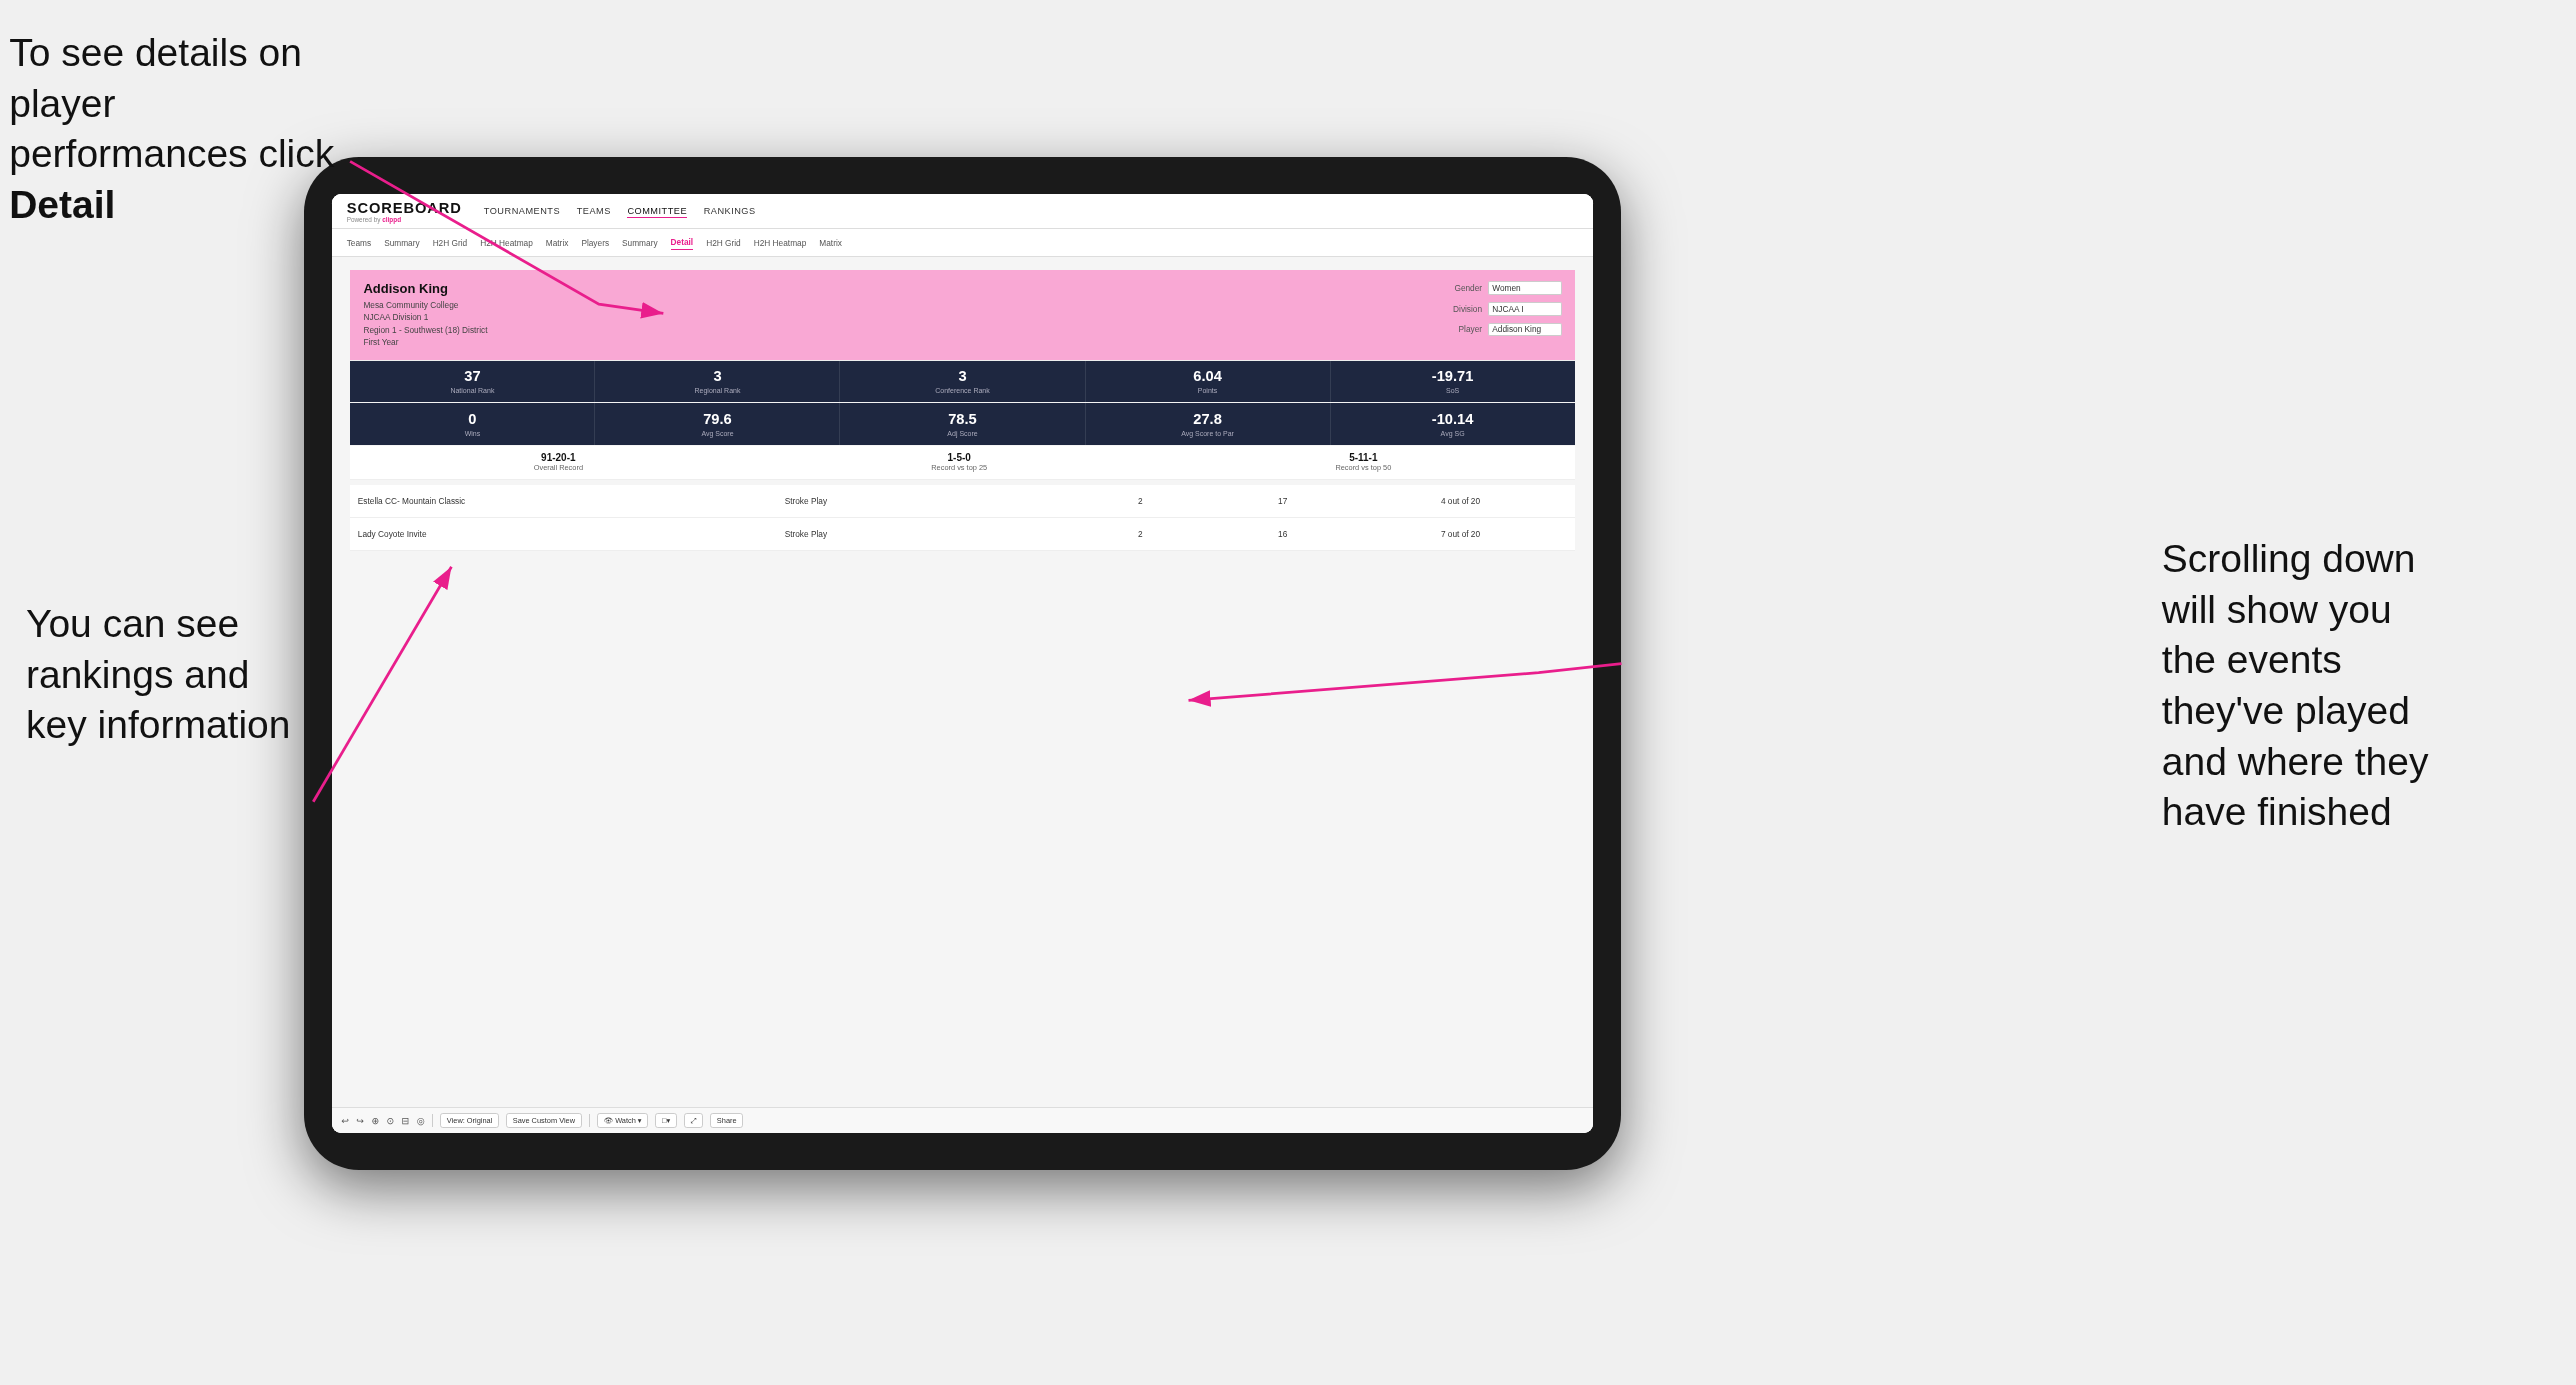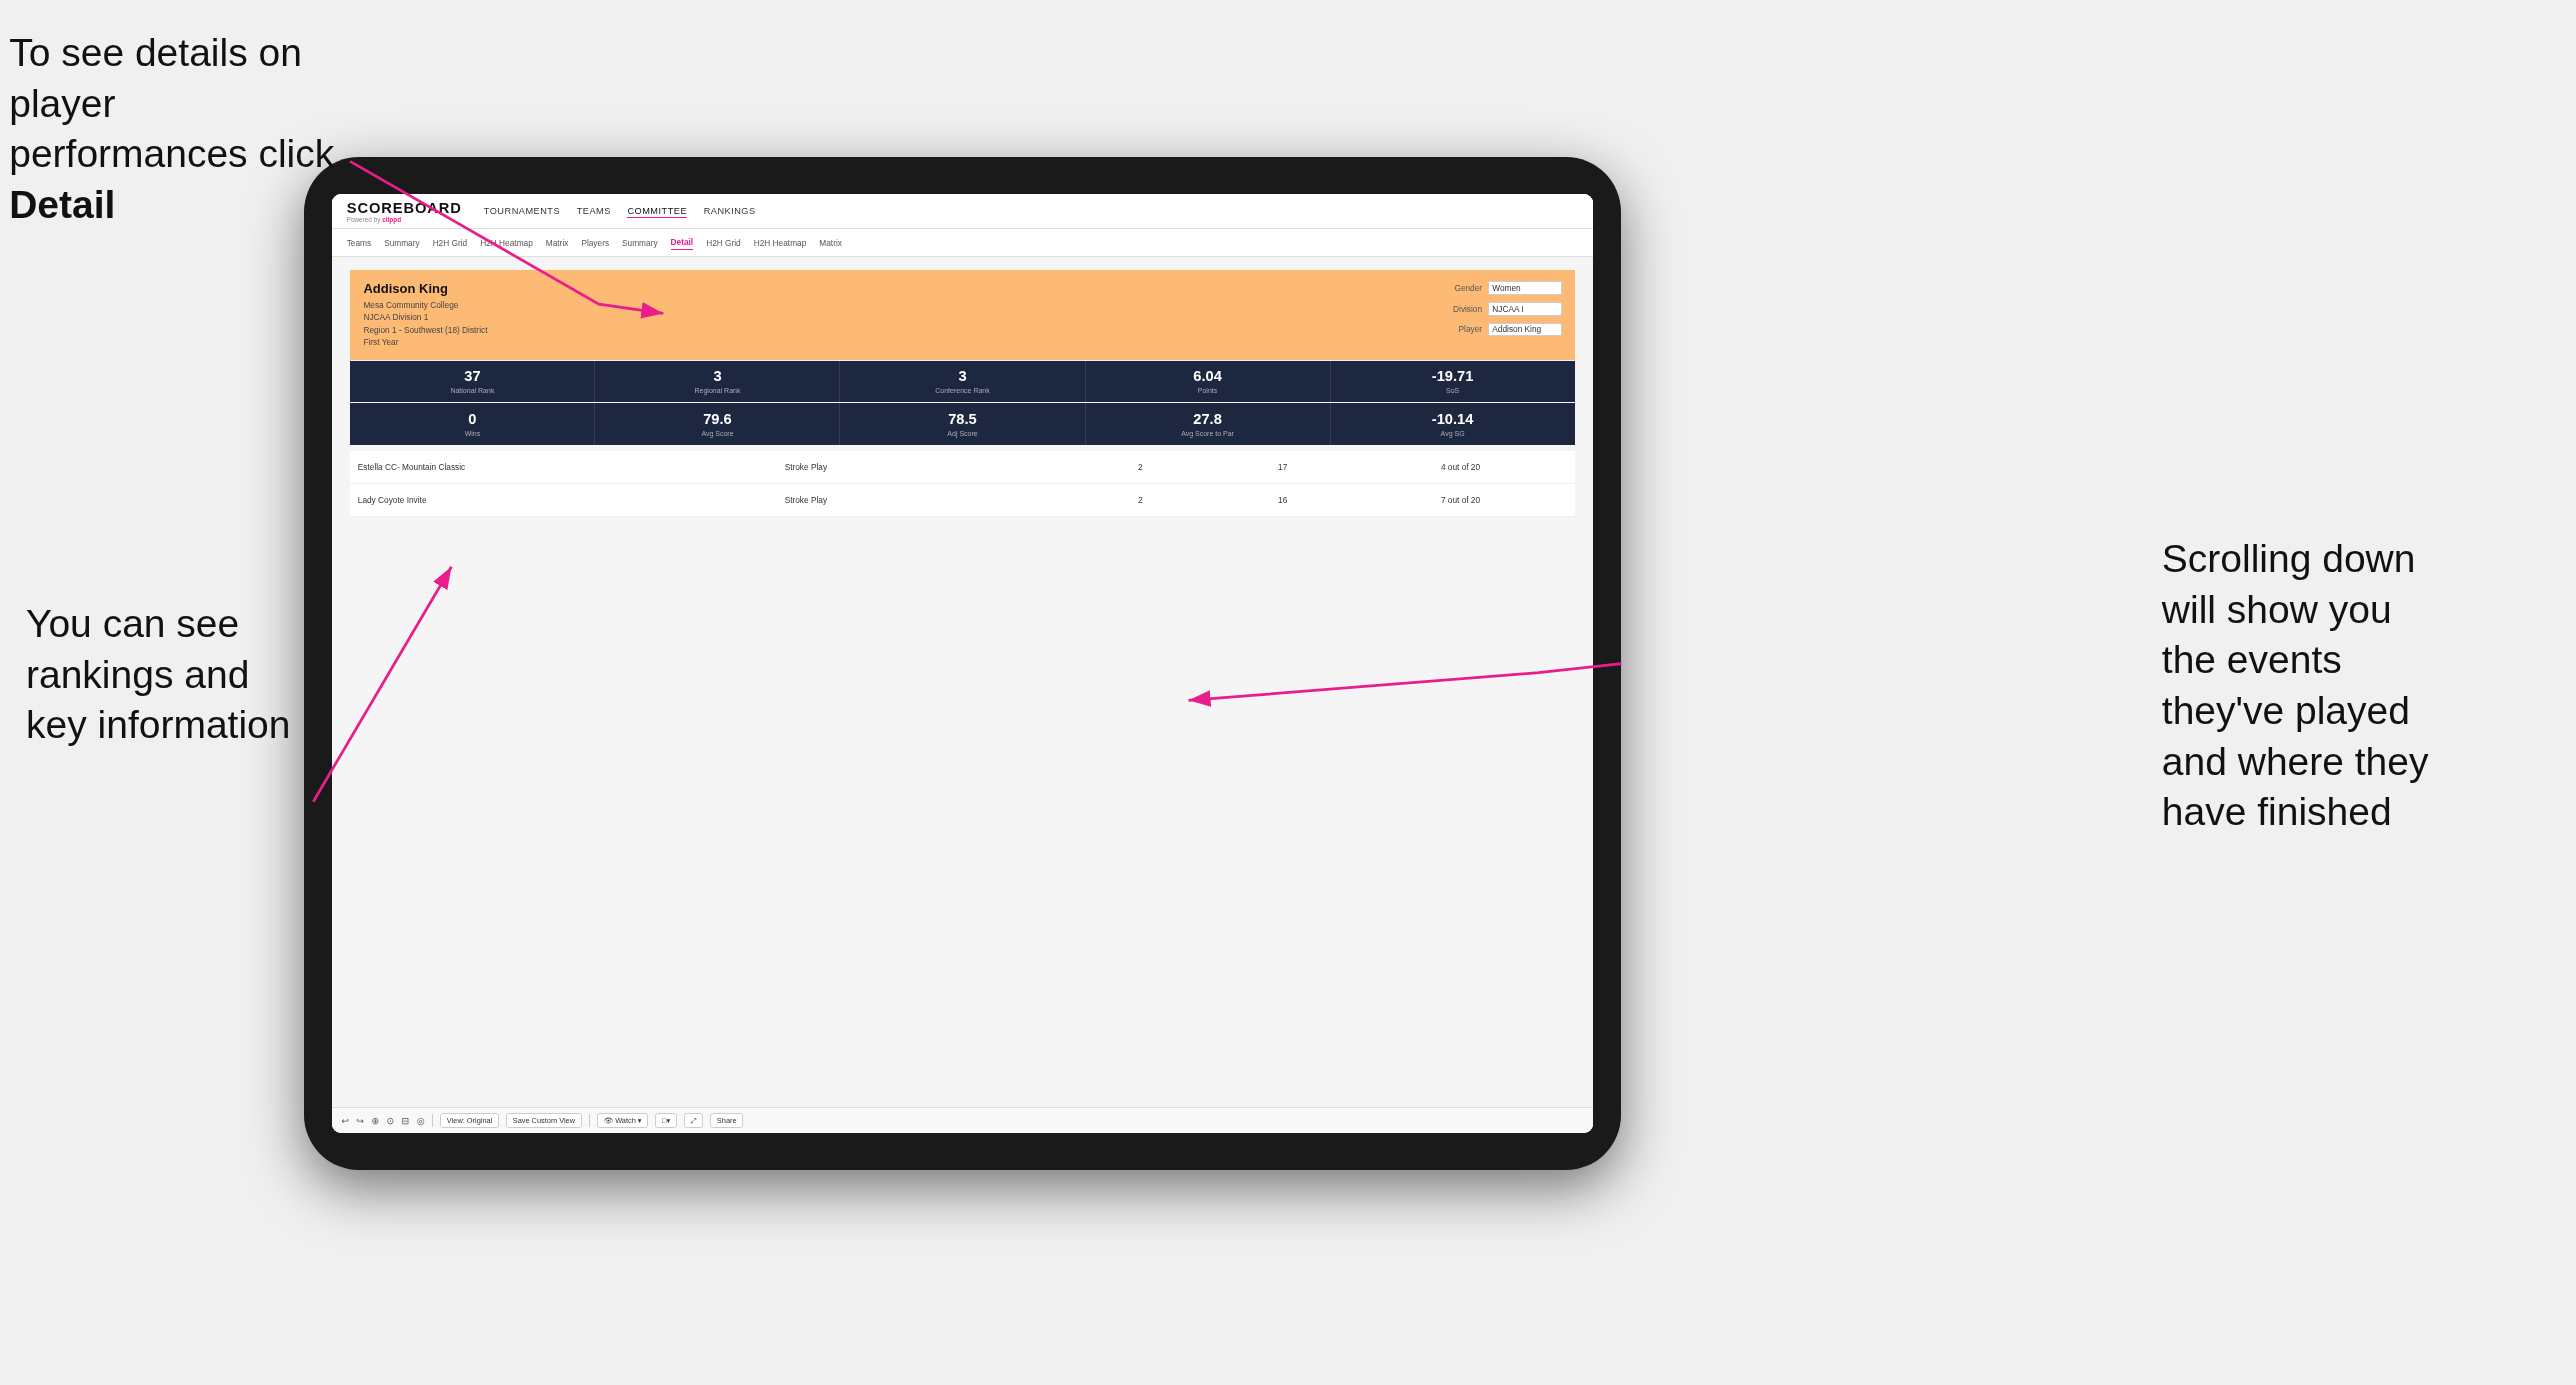--- a/index.html
+++ b/index.html
@@ -146,21 +146,21 @@
       padding: 13px 18.4px;
       background: #f5f5f5;
       height: calc(100% - 63px - 26px);
       overflow-y: auto;
     }
 
     
     .player-header {
       display: flex;
       justify-content: space-between;
-      background: #fdba74;
+      background: #f9a8d4;
       padding: 11px 13px;
       border-bottom: 0.9px solid #eee;
     }
     .player-info h2 {
       font-size: 13px;
       font-weight: bold;
       color: #111;
       margin-bottom: 2.8px;
     }
     .player-info p {
@@ -428,20 +428,34 @@
           <div class="stat-cell">
             <span class="stat-value">27.8</span>
             <span class="stat-label">Avg Score to Par</span>
           </div>
           <div class="stat-cell">
             <span class="stat-value">-10.14</span>
             <span class="stat-label">Avg SG</span>
           </div>
         </div>
 
+        <div class="records-row">
+          <div class="record-item">
+            <div class="record-value">91-20-1</div>
+            <div class="record-label">Overall Record</div>
+          </div>
+          <div class="record-item">
+            <div class="record-value">1-5-0</div>
+            <div class="record-label">Record vs top 25</div>
+          </div>
+          <div class="record-item">
+            <div class="record-value">5-11-1</div>
+            <div class="record-label">Record vs top 50</div>
+          </div>
+        </div>
 
         <div class="tournament-table">
           <div class="table-row">
             <span class="td td-tournament">Estella CC- Mountain Classic</span>
             <span class="td td-event">Stroke Play</span>
             <span class="td td-rounds">2</span>
             <span class="td td-score">17</span>
             <span class="td td-position">4 out of 20</span>
           </div>
           <div class="table-row">

